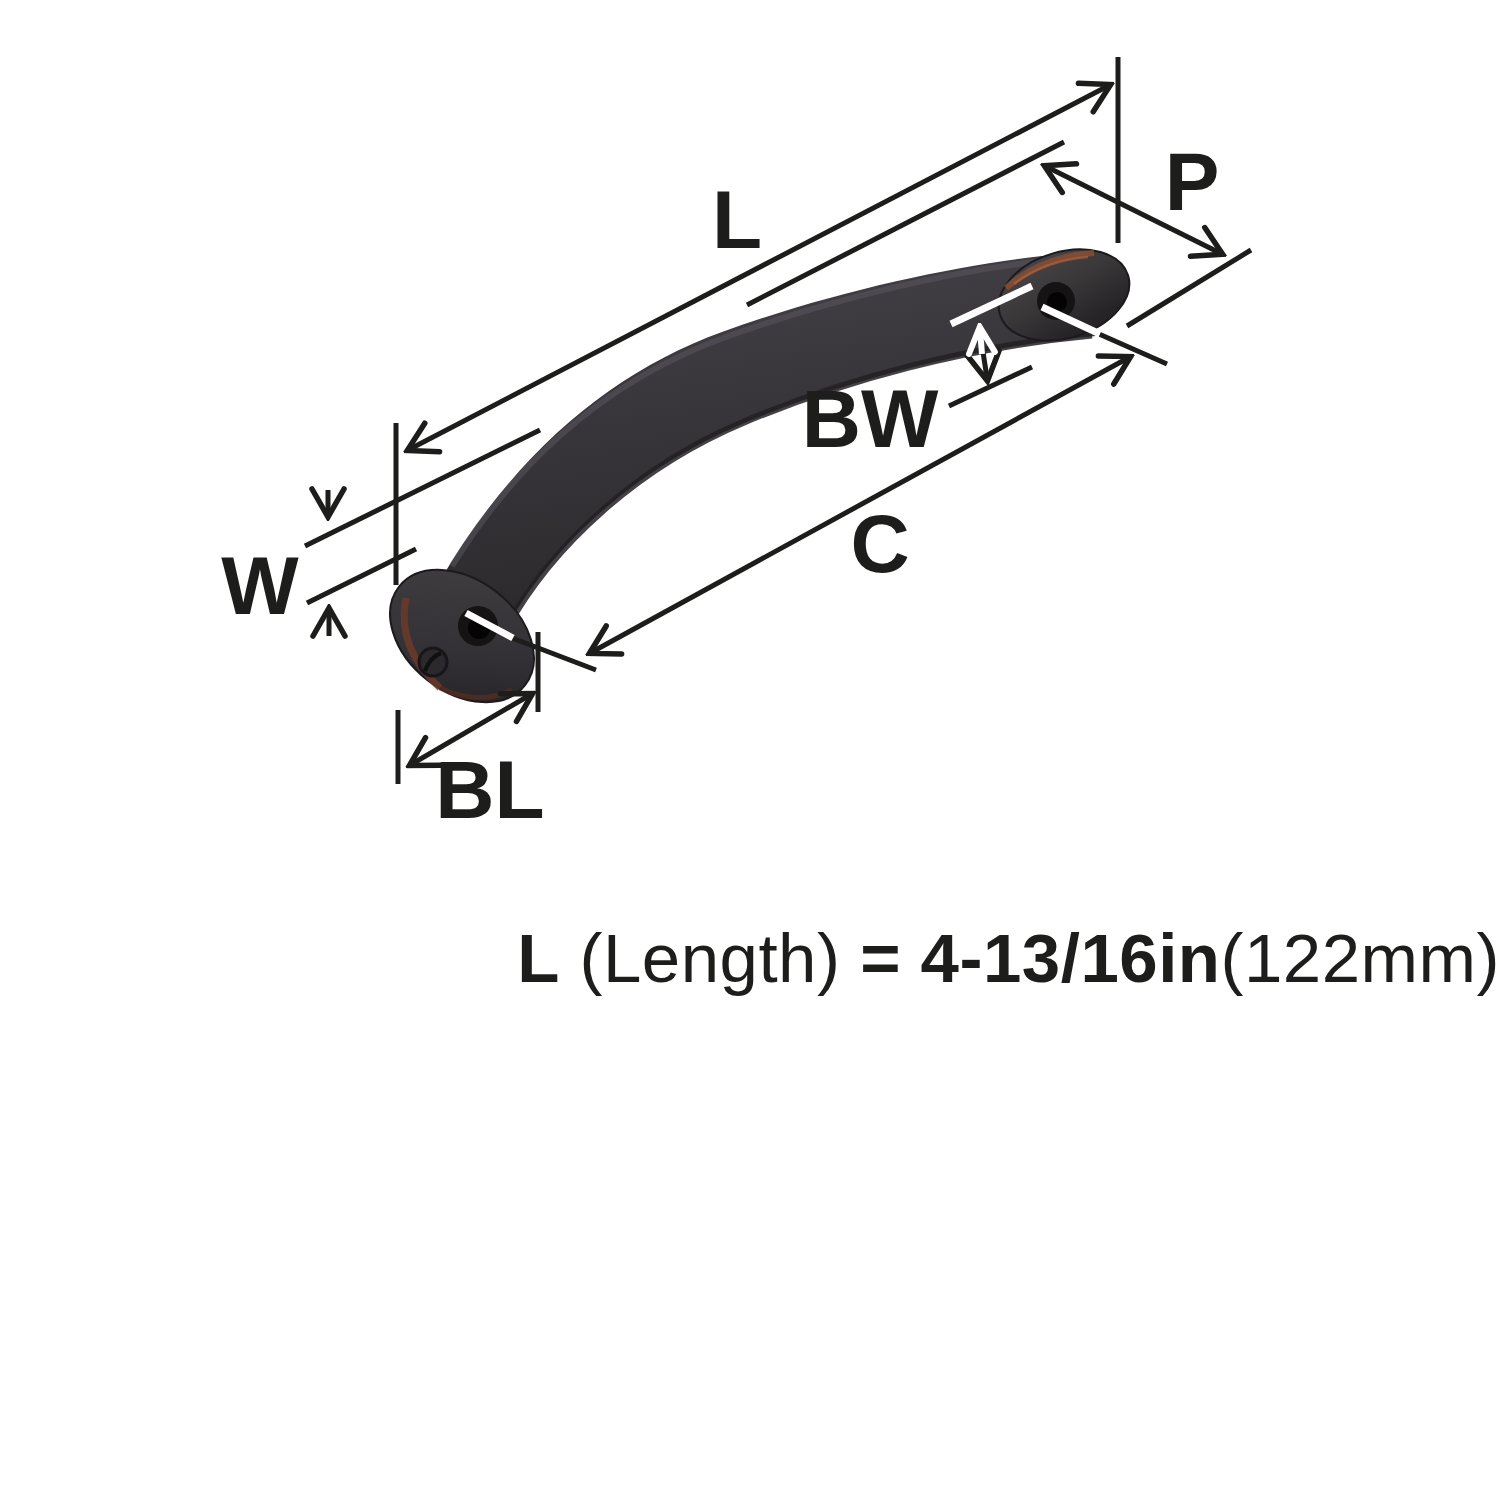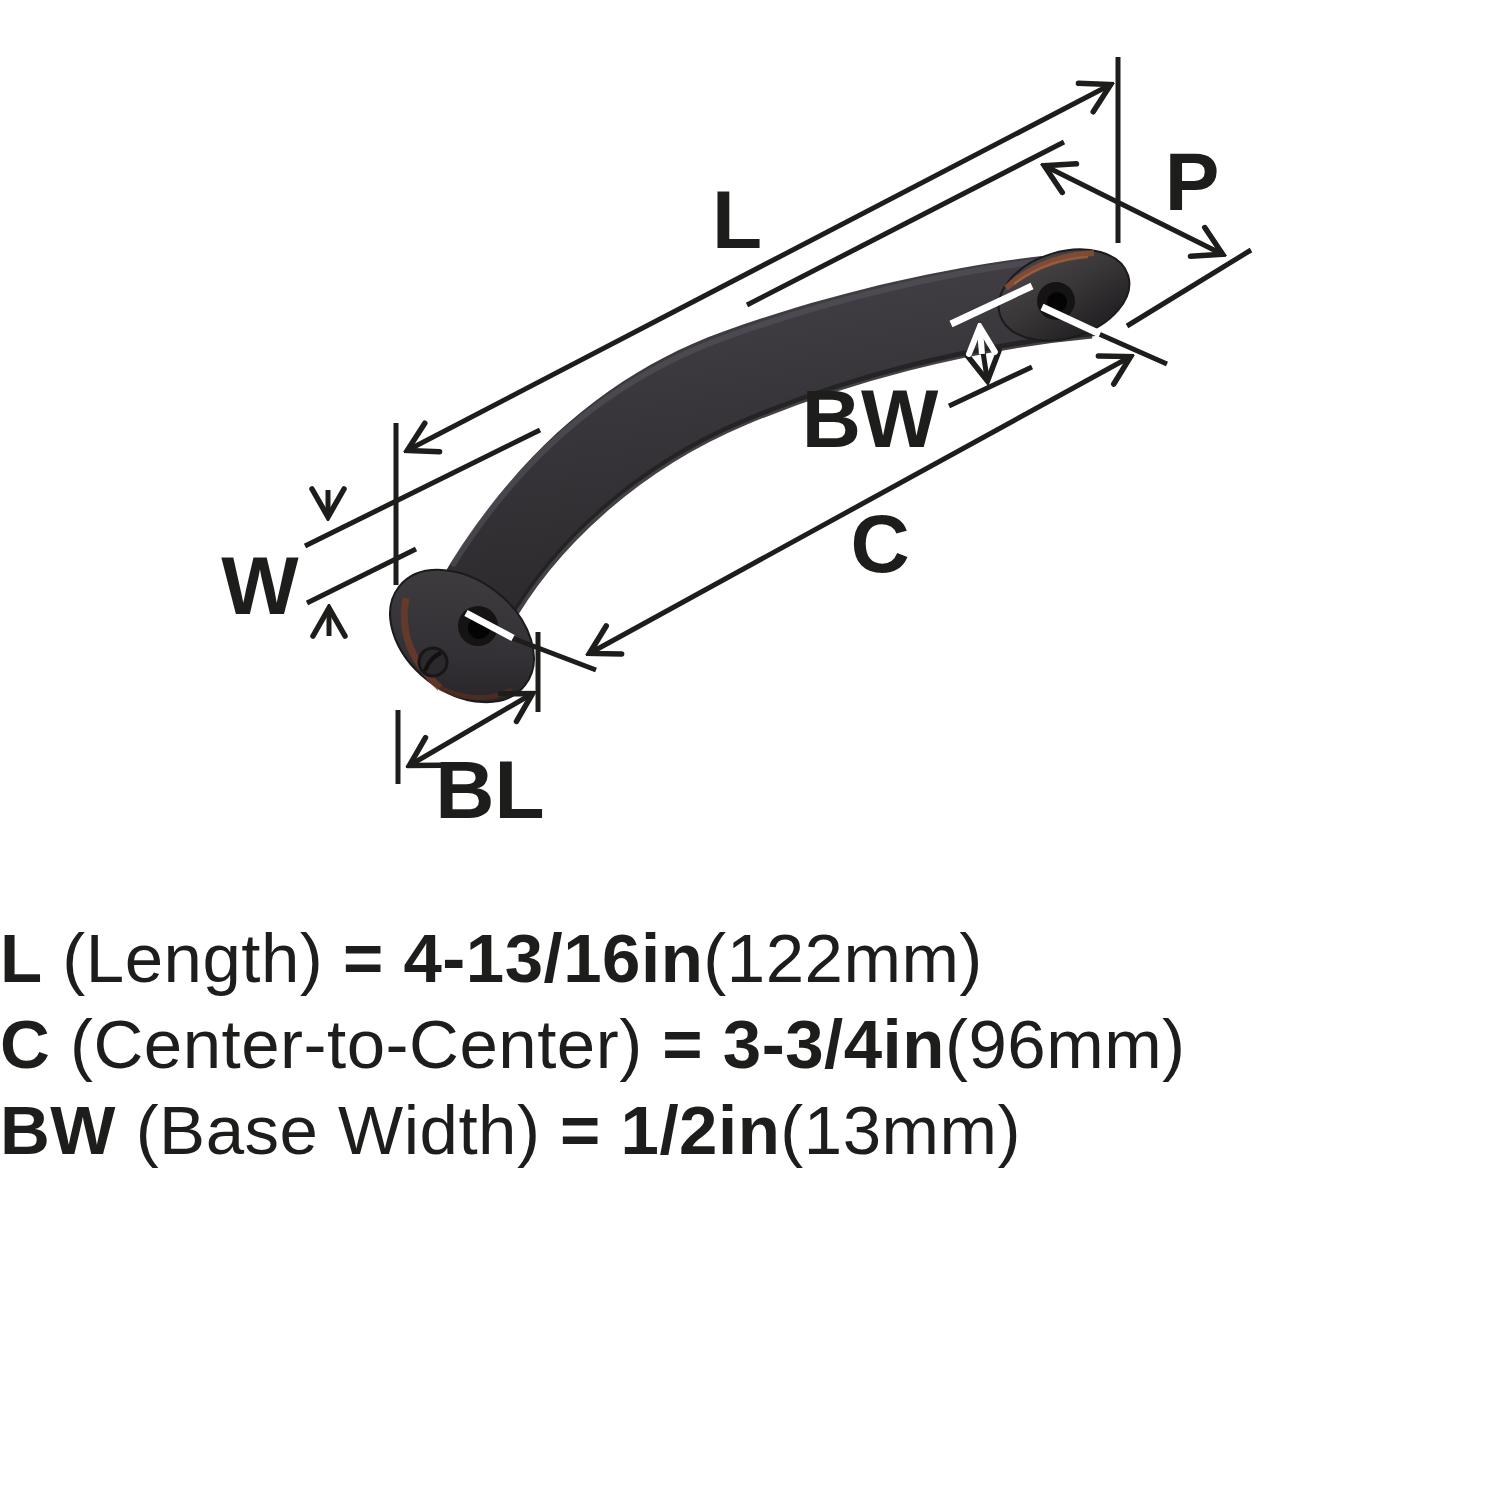--- a/index.html
+++ b/index.html
@@ -8,21 +8,21 @@
     font-family:"Liberation Sans",sans-serif;color:#1d1d1b;
   }
   .diagram-wrap{position:absolute;top:0;left:0;width:1500px;height:870px;}
   svg{display:block;}
   .dim-letter{
     font-family:"Liberation Sans",sans-serif;
     font-weight:700;font-size:82px;fill:#1d1d1b;
   }
   .specs{
     position:absolute;top:916px;left:0;width:1500px;
-    text-align:left;
+    text-align:right;
   }
   .spec-row{
     font-size:69px;line-height:86px;white-space:nowrap;
     color:#1d1d1b;letter-spacing:0.5px;
   }
   .spec-key,.spec-eq,.spec-val{font-weight:700;}
   .spec-desc,.spec-metric{font-weight:400;}
 </style>
 </head>
 <body>
@@ -131,25 +131,13 @@
 </svg>
 </div>
 
 <div class="specs">
   <div class="spec-row">
     <span class="spec-key">L</span>
     <span class="spec-desc">(Length)</span>
     <span class="spec-eq">=</span>
     <span class="spec-val">4-13/16in</span><span class="spec-metric">(122mm)</span>
   </div>
-  <div class="spec-row">
-    <span class="spec-key">C</span>
-    <span class="spec-desc">(Center-to-Center)</span>
-    <span class="spec-eq">=</span>
-    <span class="spec-val">3-3/4in</span><span class="spec-metric">(96mm)</span>
-  </div>
-  <div class="spec-row">
-    <span class="spec-key">BW</span>
-    <span class="spec-desc">(Base Width)</span>
-    <span class="spec-eq">=</span>
-    <span class="spec-val">1/2in</span><span class="spec-metric">(13mm)</span>
-  </div>
 </div>
 
 </body></html>

